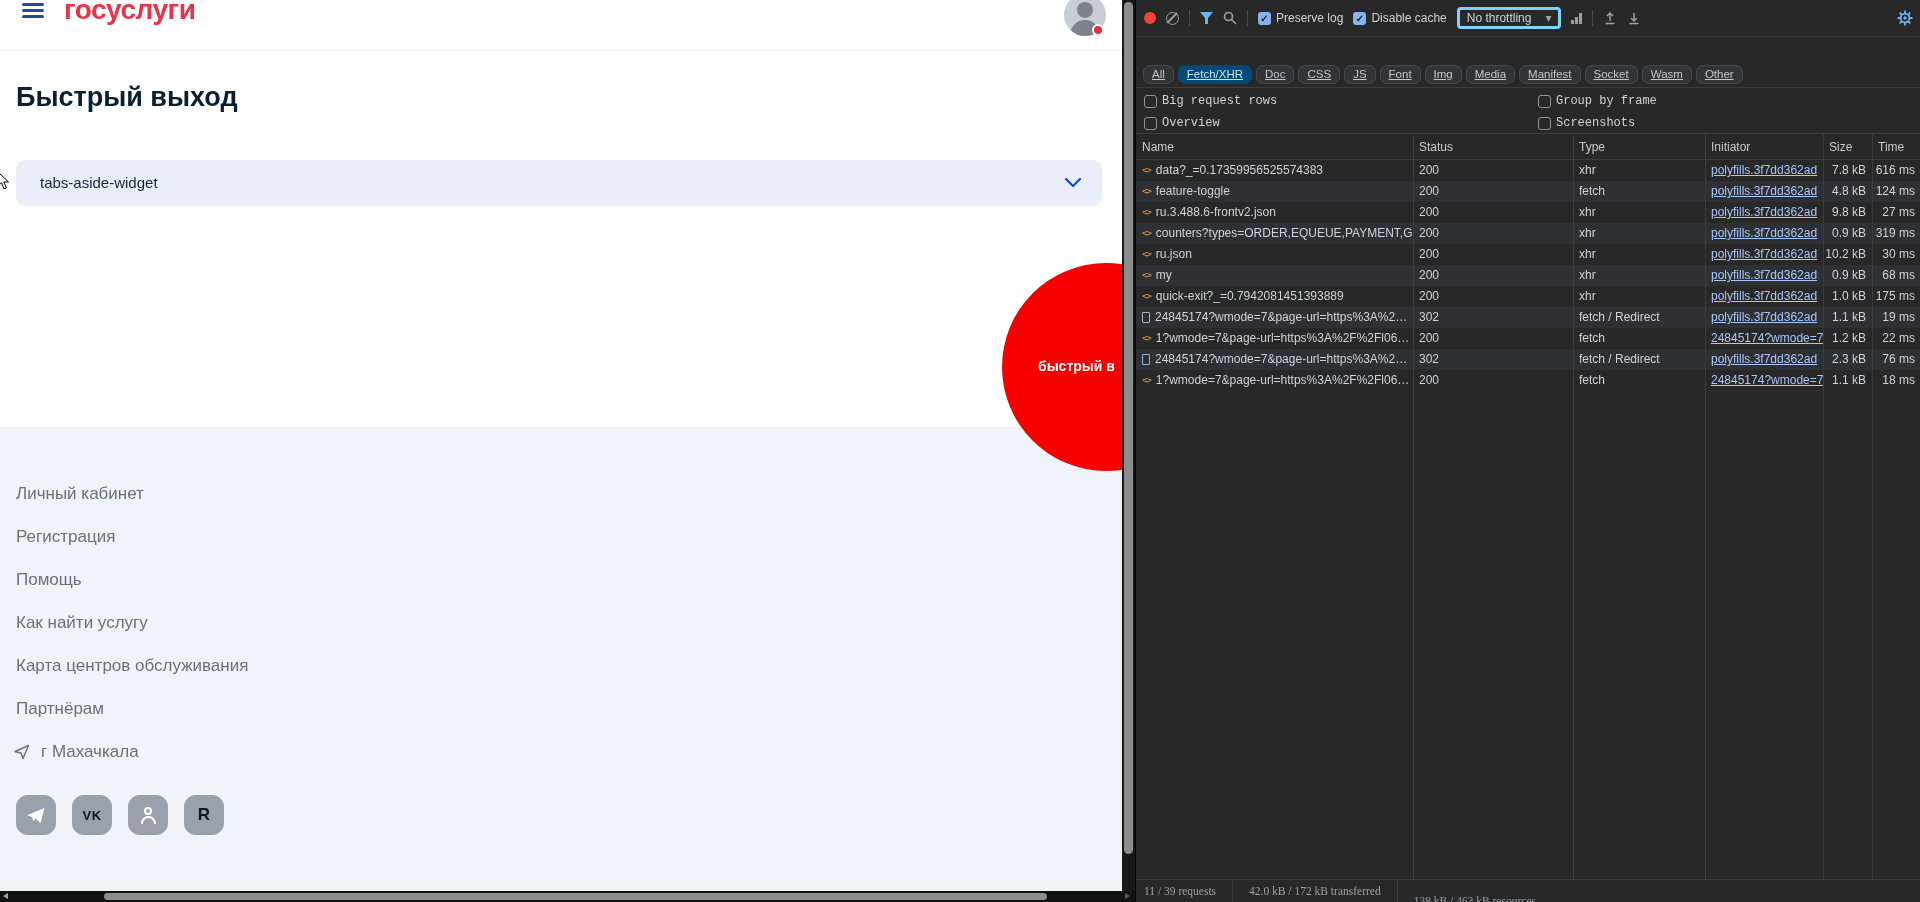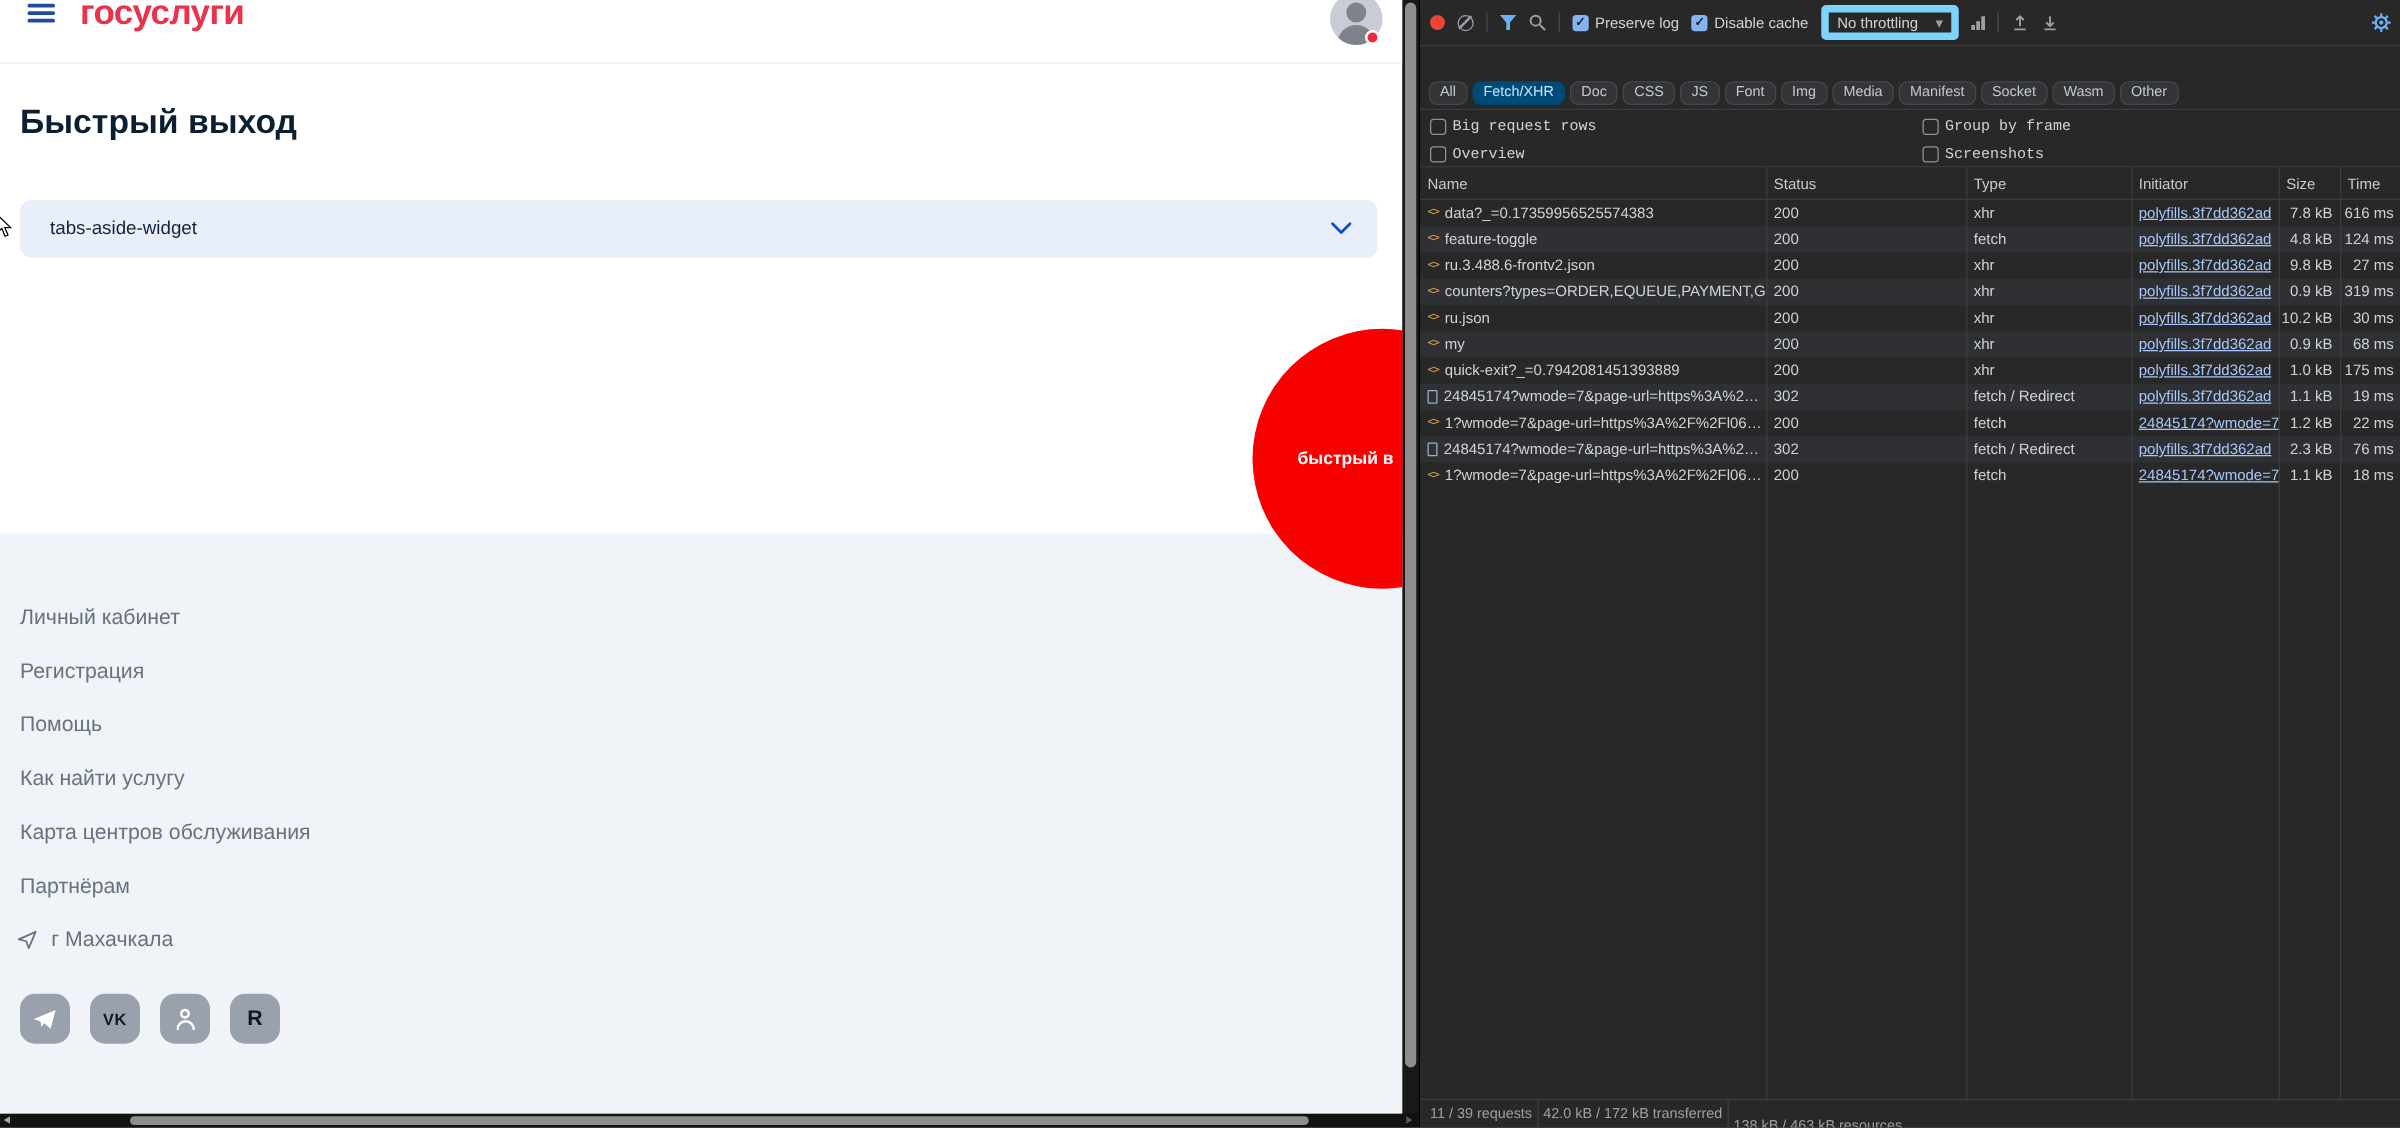--- a/index.html
+++ b/index.html
@@ -85,37 +85,37 @@
   .clear-icon::after { content:""; position:absolute; left:-2px; top:4.4px; width:14px; height:1.6px;
                        background:#9aa0a6; transform:rotate(-45deg); }
   .tsep { width:1px; height:16px; background:#4a4a4a; flex:none; }
   .cb { width:13px; height:13px; border-radius:3px; flex:none; cursor:pointer; }
   .cb.checked { background:#85b3f2; color:#17202a; font-size:10px; line-height:13px;
                 text-align:center; font-weight:700; }
   .cb.checked::after { content:"✓"; }
   .cb.un { border:1px solid #8f9398; background:transparent; }
   .tb-label { color:#cfd3d8; margin-left:5px; white-space:nowrap; }
   .cb-group { display:flex; align-items:center; }
-  .throttle { display:flex; align-items:center; gap:14px; border:6px solid #7dd3fc; border-radius:4px;
+  .throttle { display:flex; align-items:center; gap:14px; border:3px solid #7dd3fc; border-radius:4px;
               padding:1px 7px; cursor:pointer; white-space:nowrap; }
   .dd-arrow::after { content:"▾"; color:#9aa0a6; }
   .signal { display:flex; align-items:flex-end; gap:1.5px; height:11px; cursor:pointer; }
   .signal span { width:2.5px; background:#9aa0a6; display:block; }
   .gear { margin-left:auto; cursor:pointer; }
 
   .filter-row { top:37px; height:24px; padding:0 8px; gap:12px; }
   .filter-box { flex:1; height:18px; background:#1d1e20; border:1px solid #45484c; border-radius:9px;
                 display:flex; align-items:center; gap:6px; padding:0 8px; }
   .filter-placeholder { color:#9aa0a6; }
   .invert-group, .morefilters { display:flex; align-items:center; gap:6px; white-space:nowrap;
                                 cursor:pointer; }
 
   .chips-row { top:61px; height:27px; padding:0 7px; gap:4px; }
   .chip { height:19px; line-height:17px; padding:0 8px; border-radius:7px; background:#333438;
-          border:1px solid #46484b; color:#c3c8cd; font-size:11.5px; cursor:pointer; white-space:nowrap; }
+          border:1px solid #46484b; color:#c3c8cd; font-size:11.5px; cursor:pointer; white-space:nowrap;text-decoration:underline; }
   .chip.sel { background:#004a77; border-color:#004a77; color:#c2e7ff; }
 
   .options-row { top:88px; height:46px; border-bottom:1px solid #3d3d3d; position:absolute;
                  width:785px;font-family:Liberation Mono, monospace; }
   .opt { position:absolute; display:flex; align-items:center; cursor:pointer; }
   .opt.r1 { top:6px; } .opt.r2 { top:28px; }
   .opt.col1 { left:8px; } .opt.col2 { left:402px; }
 
   .grid-header { top:134px; height:26px; background:#282828; }
   .h-cell { height:26px; line-height:26px; padding-left:6px; color:#c6cacd; overflow:hidden;
@@ -133,22 +133,22 @@
               display:inline-block; }
   .req-name { overflow:hidden; white-space:nowrap; }
   .init-link { color:#a8c7fa; text-decoration:underline; cursor:pointer; }
   .c4.cell, .c5.cell { text-align:right; padding-right:6px; padding-left:0; }
 
   .vline { position:absolute; top:134px; bottom:23px; width:1px; background:#3c3c3c; z-index:2; }
 
   .status-bar { position:absolute; left:0; top:879px; width:785px; height:23px;
                 border-top:1px solid #3d3d3d; display:flex; align-items:stretch;
                 font-size:11.5px; color:#9aa0a6; background:#282828; z-index:3; }
-  .sseg { display:flex; align-items:center; padding:0 4px; border-right:1px solid #3d3d3d;
-          white-space:nowrap; }
+  .sseg { display:flex; align-items:center; padding:0 16px; border-right:1px solid #3d3d3d;
+          white-space:nowrap;font-family:Liberation Serif, serif; }
   .sseg:first-child { padding-left:8px; }
   .sseg:last-child { border-right:none;margin-top:20px; }
 </style>
 </head>
 <body>
 
 <div class="screen">
 
   <div class="site-content">
     <div class="site-header">

